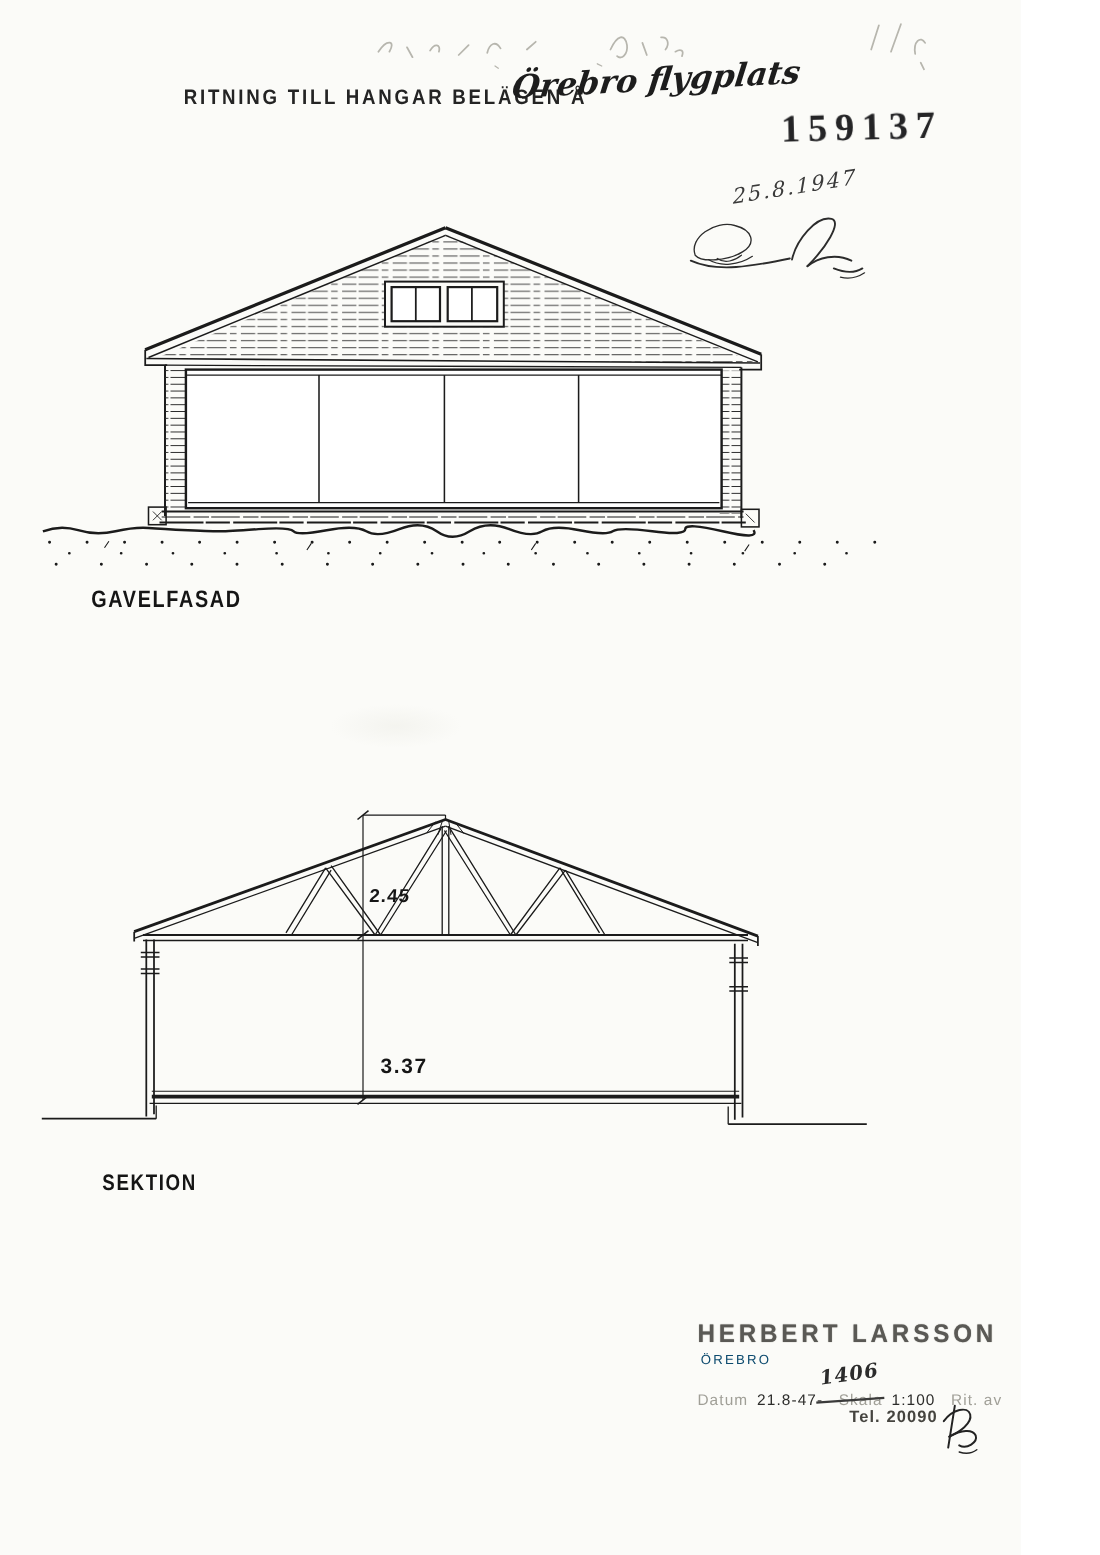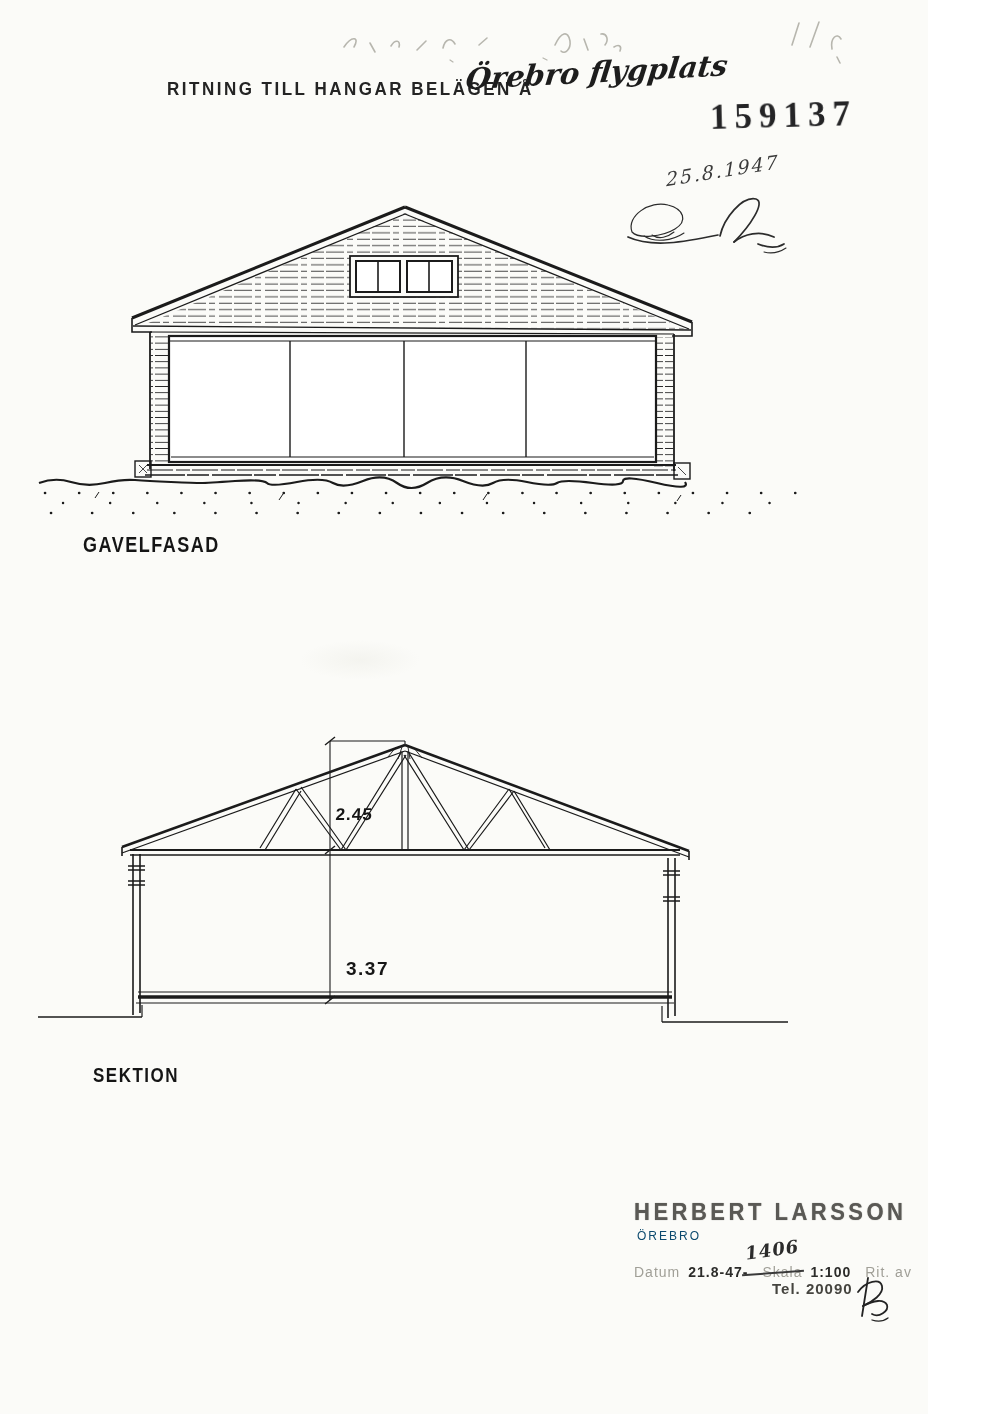--- a/index.html
+++ b/index.html
@@ -66,21 +66,21 @@
     font-size:12px;letter-spacing:2px;color:#0c4a6e;
     filter:blur(.4px);
   }
   .stamp-phone{
     left:772px;top:1280px;
     font-size:15px;font-weight:700;color:#45443f;
     letter-spacing:1px;filter:blur(.35px);
   }
   .stamp-line3{left:634px;top:1264px;font-size:14px;white-space:nowrap;}
   .lbl-faded{color:#a09f97;filter:blur(.35px);letter-spacing:1px;}
-  .val-dark{color:#2c2c2a;font-weight:700;letter-spacing:1px;filter:blur(.2px);}
+  .val-dark{color:#2c2c2a;font-weight:400;letter-spacing:1px;filter:blur(.2px);}
   .gap{display:inline-block;width:14px;}
   .gap-sm{display:inline-block;width:8px;}
   .scale-hand{
     left:744px;top:1243px;
     font-family:"DejaVu Serif",serif;font-style:italic;
     font-size:18px;font-weight:700;color:#2b2b2b;
     transform:rotate(-8deg);transform-origin:left top;
     letter-spacing:1px;
   }
   .hand-strike{

